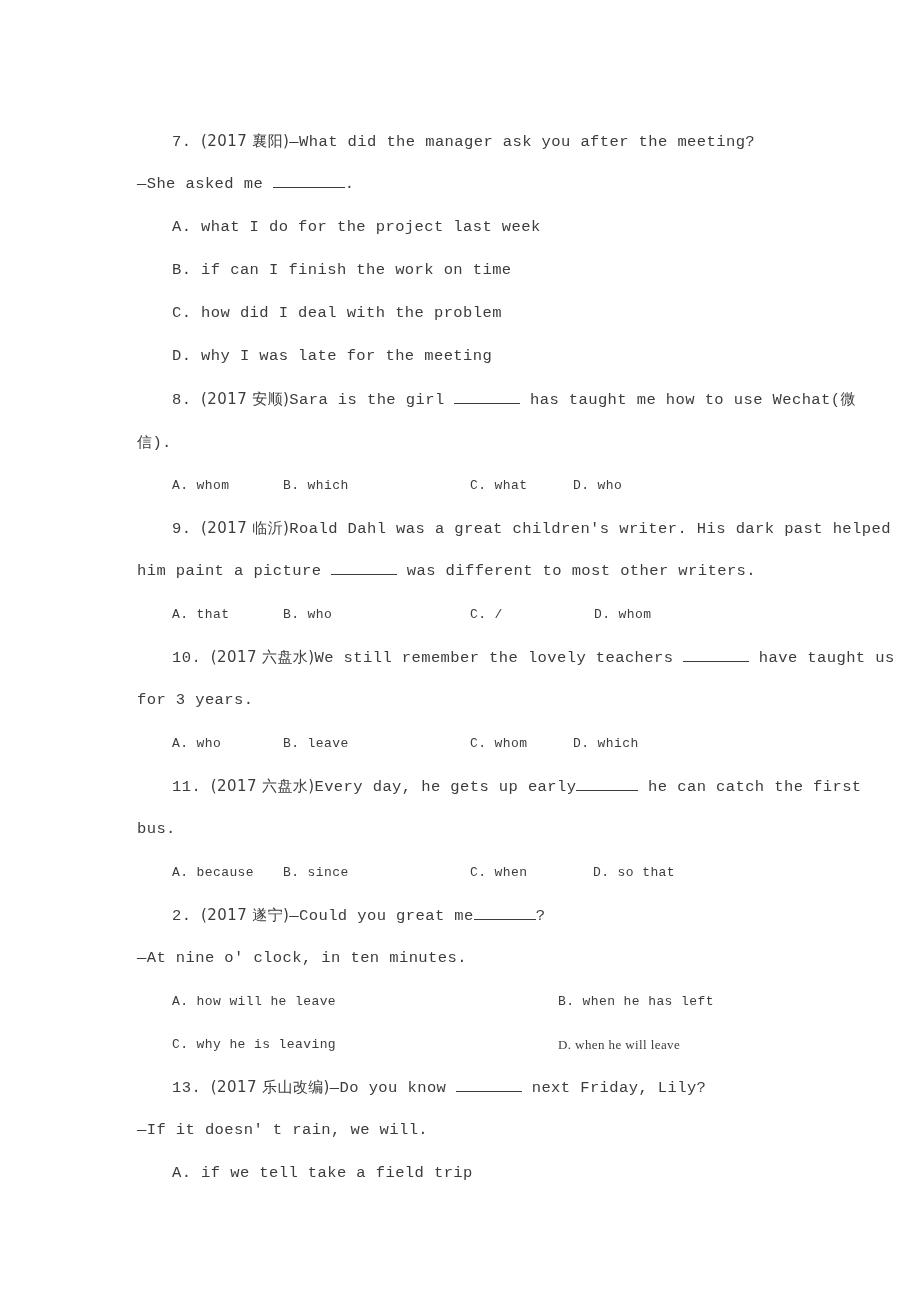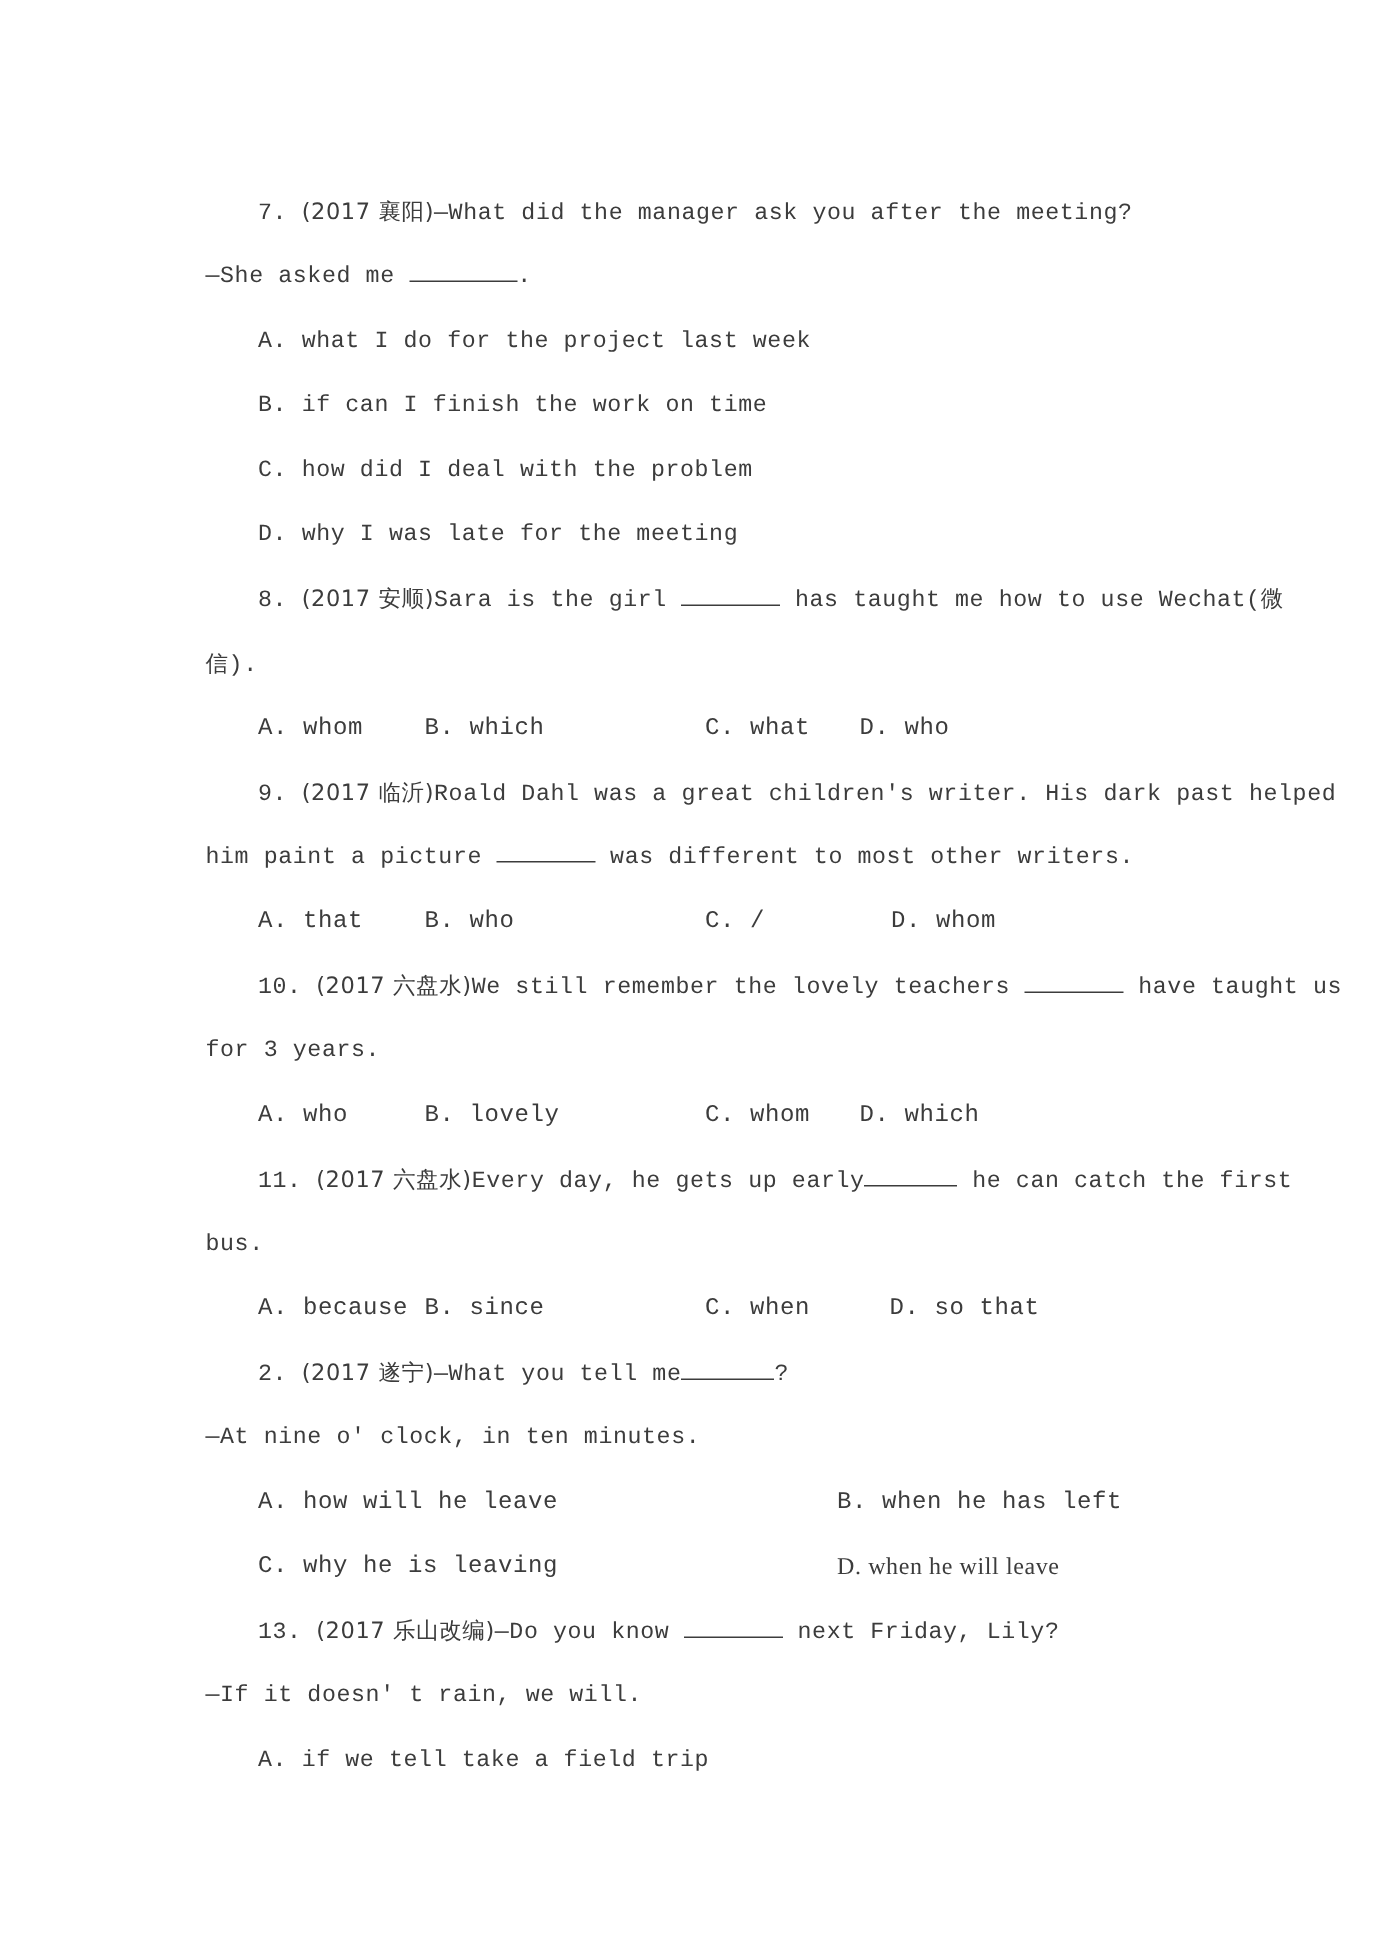--- a/index.html
+++ b/index.html
@@ -63,21 +63,21 @@
     vertical-align: baseline;
   }
   .blank-wide  { width: 72px; }
   .blank-mid   { width: 66px; }
   .blank-tight { width: 62px; }
 
   
   .opts {
     height: 43px;
     line-height: 43px;
-    font-size: 16px;
+    font-size: 13px;
     letter-spacing: 0.4px;
     position: relative;
     white-space: pre;
   }
   .opt {
     position: absolute;
     top: 0;
     white-space: pre;
   }
   .opt-a { left: 35px; }
@@ -135,37 +135,37 @@
       <span class="opt opt-c"><span>C.</span><span> /</span></span>
       <span class="opt opt-d"><span>D.</span><span> whom</span></span>
     </div>
 
     <div class="line indent"><span>10.</span> <span class="cjk">(2017 六盘水)</span><span>We still remember the lovely teachers </span><span class="blank blank-mid"></span><span> have taught us</span></div>
 
     <div class="line flush"><span>for 3 years.</span></div>
 
     <div class="opts v1">
       <span class="opt opt-a"><span>A.</span><span> who</span></span>
-      <span class="opt opt-b"><span>B.</span><span> lovely</span></span>
+      <span class="opt opt-b"><span>B.</span><span> leave</span></span>
       <span class="opt opt-c"><span>C.</span><span> whom</span></span>
       <span class="opt opt-d"><span>D.</span><span> which</span></span>
     </div>
 
     <div class="line indent"><span>11.</span> <span class="cjk">(2017 六盘水)</span><span>Every day, he gets up early</span><span class="blank blank-tight"></span><span> he can catch the first</span></div>
 
     <div class="line flush"><span>bus.</span></div>
 
     <div class="opts v3">
       <span class="opt opt-a"><span>A.</span><span> because</span></span>
       <span class="opt opt-b"><span>B.</span><span> since</span></span>
       <span class="opt opt-c"><span>C.</span><span> when</span></span>
       <span class="opt opt-d"><span>D.</span><span> so that</span></span>
     </div>
 
-    <div class="line indent"><span>2.</span> <span class="cjk">(2017 遂宁)</span><span>—</span><span>What you tell me</span><span class="blank blank-tight"></span><span>?</span></div>
+    <div class="line indent"><span>2.</span> <span class="cjk">(2017 遂宁)</span><span>—</span><span>Could you great me</span><span class="blank blank-tight"></span><span>?</span></div>
 
     <div class="line flush"><span>—</span><span>At nine o' clock, in ten minutes.</span></div>
 
     <div class="opts v4">
       <span class="opt opt-a"><span>A.</span><span> how will he leave</span></span>
       <span class="opt opt-b"><span>B.</span><span> when he has left</span></span>
     </div>
     <div class="opts v4">
       <span class="opt opt-a"><span>C.</span><span> why he is leaving</span></span>
       <span class="opt opt-d"><span>D.</span><span> when he will leave</span></span>

